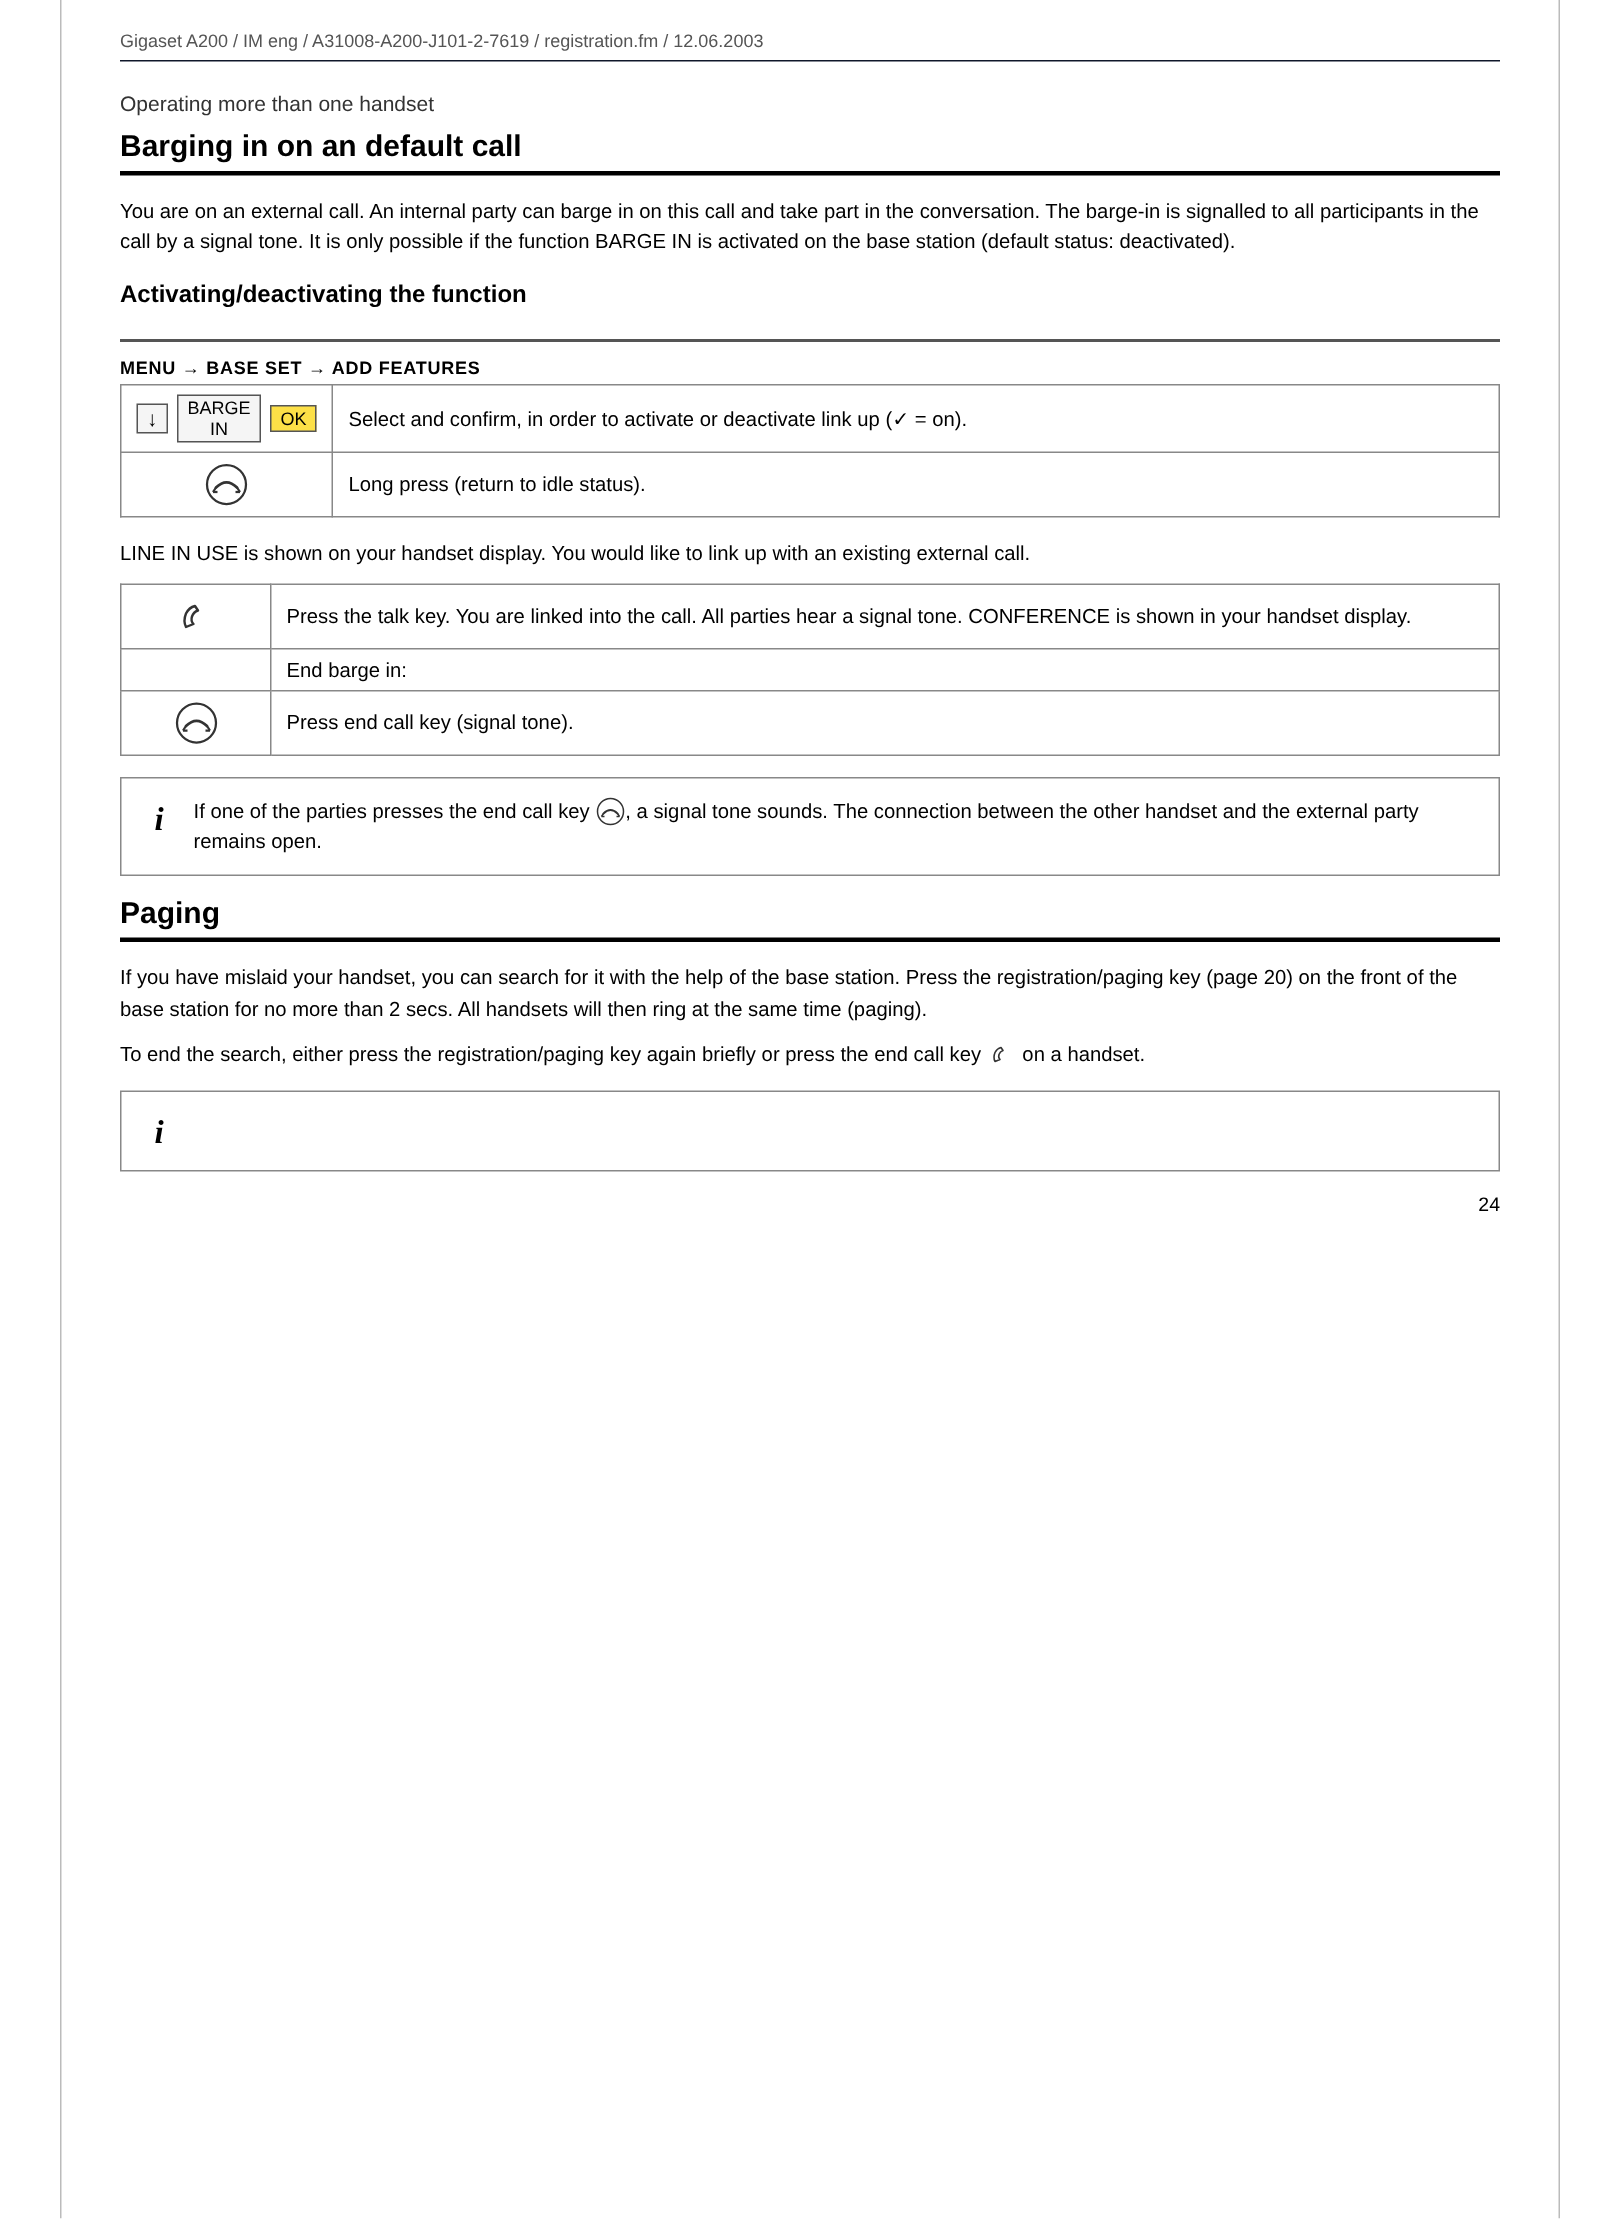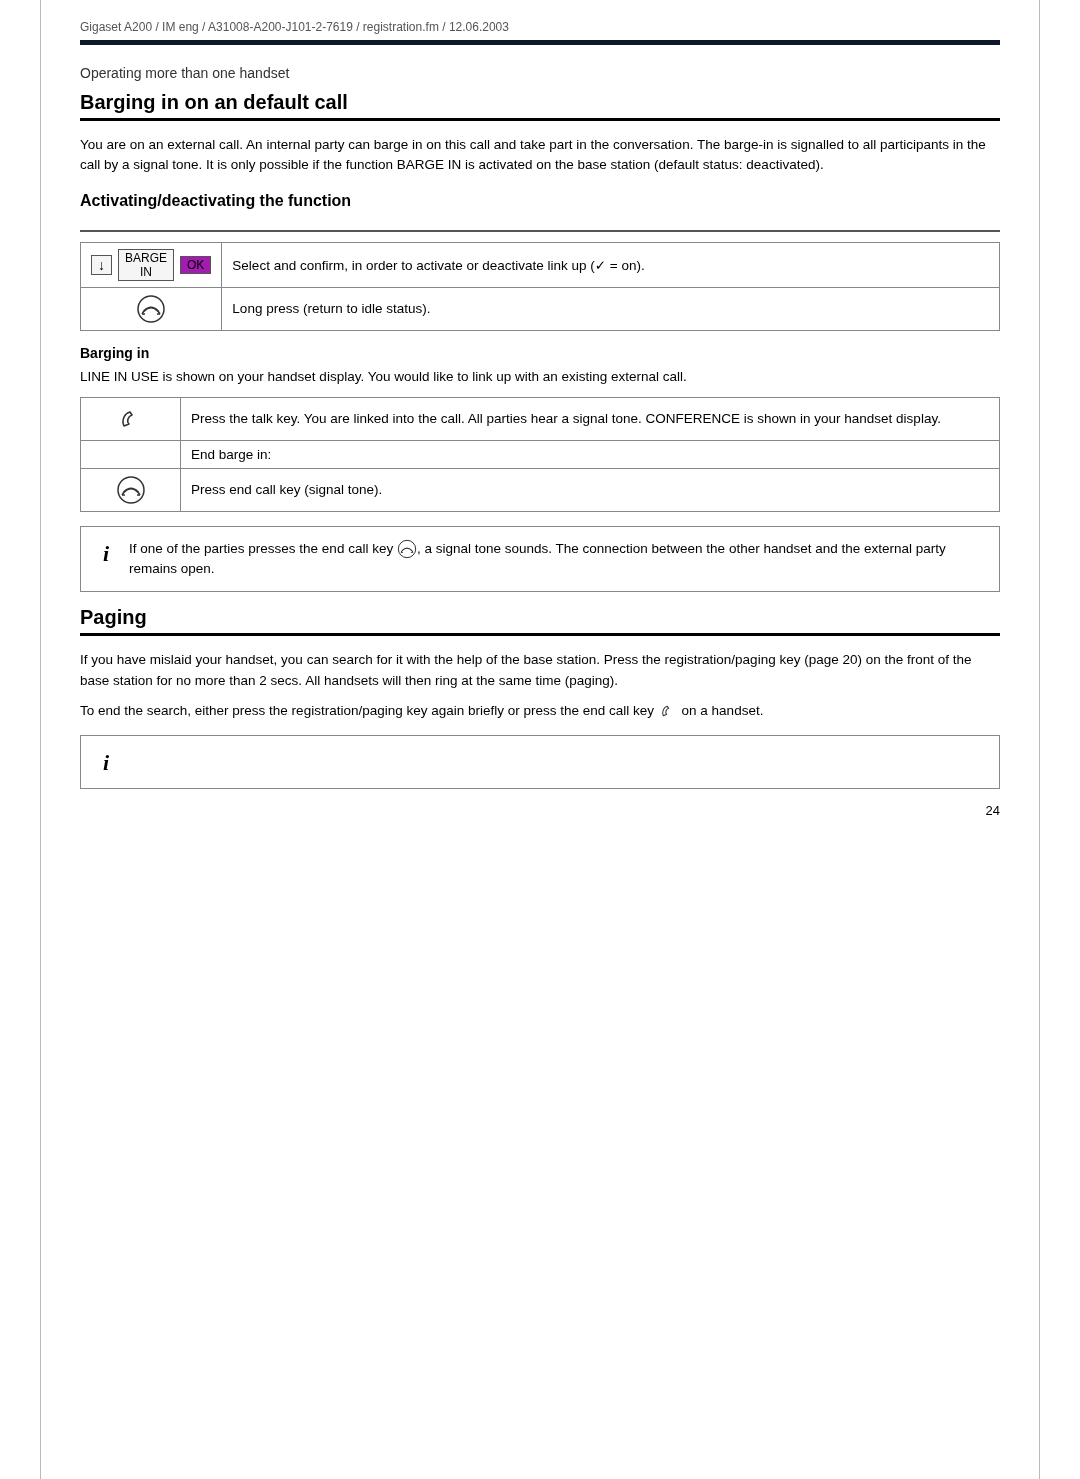--- a/index.html
+++ b/index.html
@@ -29,21 +29,21 @@
       width: 1px;
       background: #bbb;
     }
     .content {
       margin: 0 60px;
       padding: 20px 20px 40px 20px;
     }
     .header-line {
       font-size: 12px;
       color: #555;
-      border-bottom: 5px solid #0f172a;
+      border-bottom: 1px solid #0f172a;
       padding-bottom: 6px;
       margin-bottom: 20px;
     }
     .section-subtitle {
       font-size: 14px;
       font-weight: normal;
       color: #333;
       margin-bottom: 8px;
       margin-top: 4px;
     }
@@ -106,21 +106,21 @@
       border: 1px solid #555;
       padding: 1px 6px;
       font-size: 12px;
       background: #f5f5f5;
     }
     .ok-box {
       display: inline-block;
       border: 1px solid #555;
       padding: 1px 6px;
       font-size: 12px;
-      background: #a21caf;
+      background: #fde047;
     }
     .down-arrow {
       display: inline-block;
       font-size: 14px;
     }
     .info-box {
       border: 1px solid #888;
       padding: 12px 16px;
       margin: 14px 0;
       display: flex;
@@ -174,20 +174,23 @@
   </div>
 
   <p class="body-text">
     <span>You are on an external call. An internal party can barge in on this call and take part in the conversation. The barge-in is signalled to all participants in the call by a signal tone. It is only possible if the function BARGE IN is activated on the base station (default status: deactivated).</span>
   </p>
 
   <div class="section-title-medium">
     <span>Activating/deactivating the function</span>
   </div>
 
+  <div class="menu-path">
+    MENU <span class="arrow">→</span> BASE SET <span class="arrow">→</span> ADD FEATURES
+  </div>
 
   <table class="instruction-table">
     <tbody>
       <tr>
         <td class="icon-cell">
           <div class="barge-in-cell-inner">
             <span class="key-box down-arrow">↓</span>
             <span class="key-box">BARGE IN</span>
             <span class="ok-box">OK</span>
           </div>
@@ -208,23 +211,20 @@
             <line x1="24" y1="20" x2="21" y2="20" stroke="#333" stroke-width="1.5"></line>
           </svg>
         </td>
         <td>
           Long press (return to idle status).
         </td>
       </tr>
     </tbody>
   </table>
 
-  <div class="section-title-small">
-    <span>Barging in</span>
-  </div>
 
   <p class="body-text">
     <span>LINE IN USE is shown on your handset display. You would like to link up with an existing external call.</span>
   </p>
 
   <table class="instruction-table">
     <tbody>
       <tr>
         <td class="icon-cell">
           

